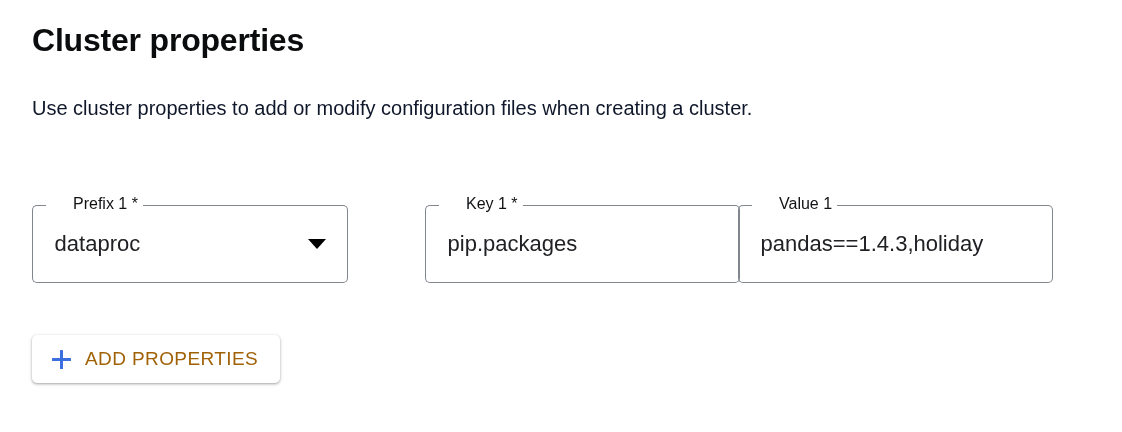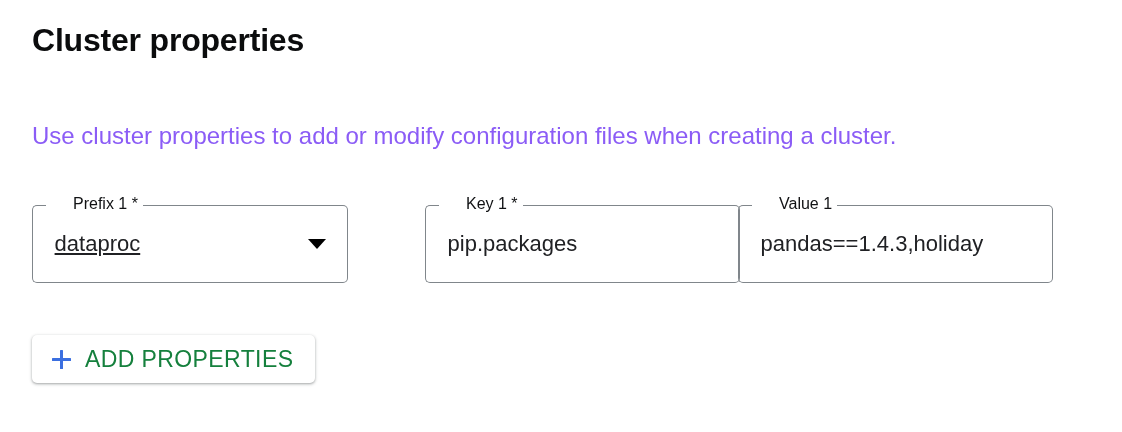--- a/index.html
+++ b/index.html
@@ -34,26 +34,25 @@
     font-weight: 700;
     letter-spacing: -0.2px;
     color: #0b0c0d;
     white-space: nowrap;
   }
 
   .page-description {
     position: absolute;
     left: 32px;
     top: 95px;
-    font-size: 24px;
+    font-size: 20px;
     line-height: 26px;
     font-weight: 400;
-    color: #8b5cf6;
-    white-space: nowrap;
-    margin-top: 28px;
+    color: #0f172a;
+    white-space: nowrap;
   }
 
   
   .fields-row {
     position: absolute;
     left: 0;
     top: 0;
   }
 
   .form-field {
@@ -127,21 +126,20 @@
     font-weight: 400;
     color: #202124;
     white-space: nowrap;
     flex: 0 0 auto;
   }
 
   
   .field-control.is-select {
     justify-content: space-between;
     padding-right: 20px;
-    text-decoration: underline;
   }
   .dropdown-arrow {
     width: 0;
     height: 0;
     flex: 0 0 auto;
     border-left: 9px solid transparent;
     border-right: 9px solid transparent;
     border-top: 10px solid #000000;
     margin-left: 12px;
   }
@@ -184,25 +182,25 @@
   .plus-icon::before {
     left: 0; right: 0; top: 50%;
     height: 3px; margin-top: -1.5px;
   }
   .plus-icon::after {
     top: 0; bottom: 0; left: 50%;
     width: 3px; margin-left: -1.5px;
   }
 
   .add-button-label {
-    font-size: 23px;
+    font-size: 19px;
     line-height: 22px;
     font-weight: 500;
     letter-spacing: 0.4px;
-    color: #15803d;
+    color: #a16207;
     white-space: nowrap;
   }
 </style>
 </head>
 <body>
 
 <div class="page">
 
   <h1 class="page-title">Cluster properties</h1>
 

